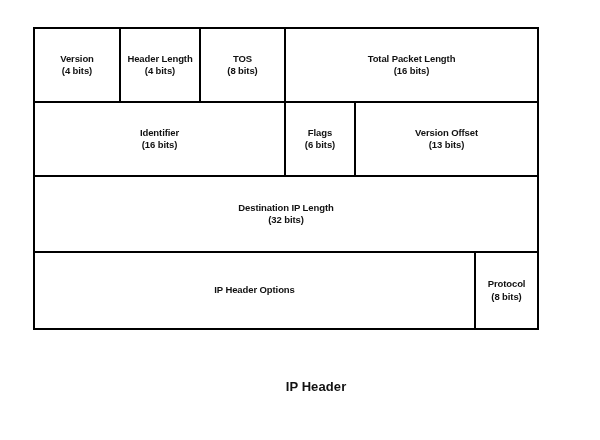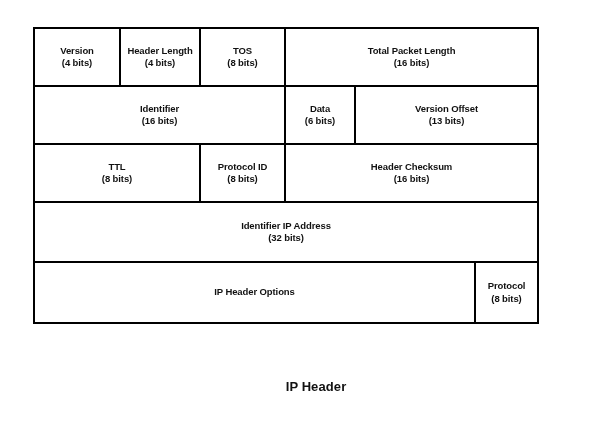--- a/index.html
+++ b/index.html
@@ -32,21 +32,21 @@
   }
 
   #ip-header-table td {
     border: 2px solid #000000;
     text-align: center;
     vertical-align: middle;
     font-size: 9.5px;
     font-weight: bold;
     line-height: 1.30;
     letter-spacing: -0.1px;
-    padding: 8px 2px;
+    padding: 16px 2px;
     color: #111111;
     background: #ffffff;
   }
 
   .field-name {
     display: block;
     white-space: nowrap;
   }
   .field-bits {
     display: block;
@@ -110,48 +110,34 @@
           <span class="field-bits">(16 bits)</span>
         </td>
       </tr>
 
       <tr class="row-2">
         <td colspan="3">
           <span class="field-name">Identifier</span>
           <span class="field-bits">(16 bits)</span>
         </td>
         <td colspan="1">
-          <span class="field-name">Data</span>
+          <span class="field-name">Flags</span>
           <span class="field-bits">(6 bits)</span>
         </td>
         <td colspan="2">
           <span class="field-name">Version Offset</span>
           <span class="field-bits">(13 bits)</span>
         </td>
       </tr>
 
-      <tr class="row-3">
-        <td colspan="2">
-          <span class="field-name">TTL</span>
-          <span class="field-bits">(8 bits)</span>
-        </td>
-        <td colspan="1">
-          <span class="field-name">Protocol ID</span>
-          <span class="field-bits">(8 bits)</span>
-        </td>
-        <td colspan="3">
-          <span class="field-name">Header Checksum</span>
-          <span class="field-bits">(16 bits)</span>
-        </td>
-      </tr>
 
 
       <tr class="row-5">
         <td colspan="6">
-          <span class="field-name">Identifier IP Address</span>
+          <span class="field-name">Destination IP Length</span>
           <span class="field-bits">(32 bits)</span>
         </td>
       </tr>
 
       <tr class="row-6">
         <td colspan="5">
           <span class="field-name">IP Header Options</span>
           <span class="field-bits"></span>
         </td>
         <td colspan="1">

